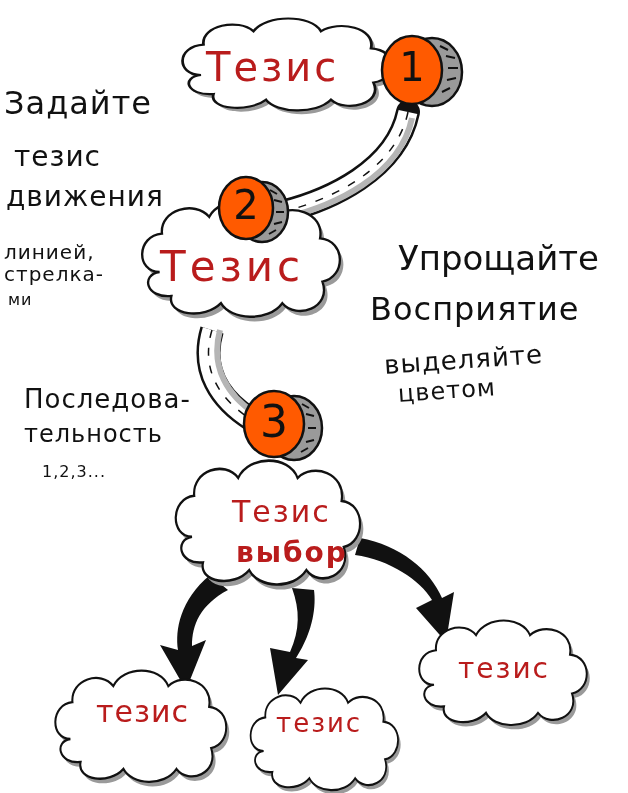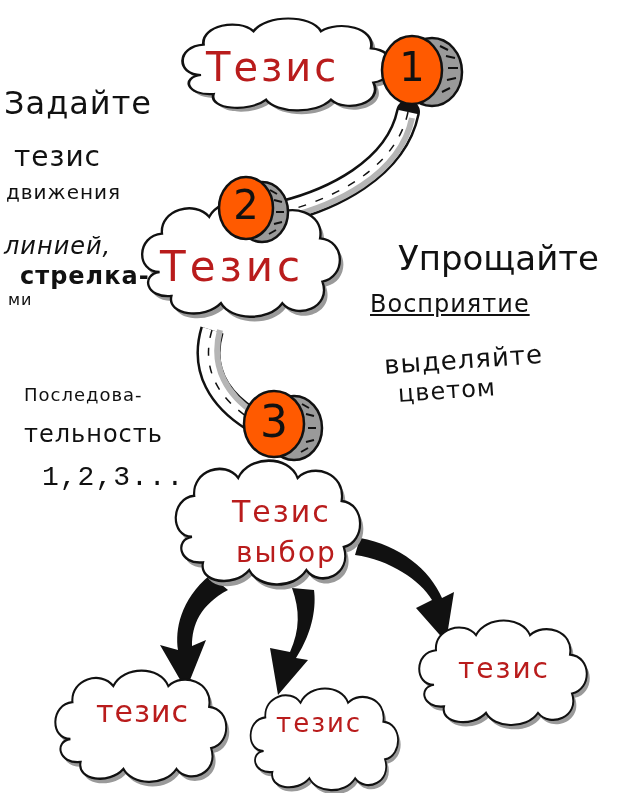--- a/index.html
+++ b/index.html
@@ -86,36 +86,36 @@
   <g>
     <ellipse cx="294" cy="428" rx="28" ry="32" fill="#9a9a9a" stroke="#111" stroke-width="2.5"></ellipse>
     <path d="M302,404 l7,4 M306,414 l8,2 M308,428 l8,0 M306,442 l8,-2 M301,452 l7,-4" stroke="#111" stroke-width="2"></path>
     <ellipse cx="274" cy="424" rx="30" ry="33" fill="#ff5a00" stroke="#111" stroke-width="2.5"></ellipse>
   </g>
 </svg>
 
 <div class="cloud-label" style="left:206px; top:44px; font-size:40px; letter-spacing:3px;">Тезис</div>
 <div class="cloud-label" style="left:160px; top:242px; font-size:42px; letter-spacing:4px;">Тезис</div>
 <div class="cloud-label" style="left:232px; top:494px; font-size:30px; letter-spacing:2px;">Тезис</div>
-<div class="cloud-label" style="left:236px; top:536px; font-size:28px; letter-spacing:2px;">выбор</div>
+<div class="cloud-label" style="left:236px; top:536px; font-size:28px; letter-spacing:2px;font-weight:bold;">выбор</div>
 <div class="cloud-label" style="left:96px; top:694px; font-size:30px; letter-spacing:1px;">тезис</div>
 <div class="cloud-label" style="left:276px; top:708px; font-size:26px; letter-spacing:2px;">тезис</div>
 <div class="cloud-label" style="left:458px; top:652px; font-size:28px; letter-spacing:2px;">тезис</div>
 
 <div class="badge-num" style="left:382px; top:44px;">1</div>
 <div class="badge-num" style="left:216px; top:182px;">2</div>
 <div class="badge-num" style="left:244px; top:396px; font-size:44px;">3</div>
 
 <div class="txt" style="left:4px; top:84px; font-size:32px;">Задайте</div>
 <div class="txt" style="left:14px; top:140px; font-size:28px;">тезис</div>
-<div class="txt" style="left:6px; top:180px; font-size:20px;">движения</div>
-<div class="txt" style="left:4px; top:232px; font-size:24px;font-style:italic;">линией,</div>
-<div class="txt" style="left:20px; top:262px; font-size:24px;font-weight:bold;">стрелка-</div>
+<div class="txt" style="left:6px; top:180px; font-size:28px;">движения</div>
+<div class="txt" style="left:4px; top:240px; font-size:20px;">линией,</div>
+<div class="txt" style="left:4px; top:262px; font-size:20px;">стрелка-</div>
 <div class="txt" style="left:8px; top:290px; font-size:16px;">ми</div>
 
 <div class="txt" style="left:398px; top:238px; font-size:34px; letter-spacing:0px;">Упрощайте</div>
-<div class="txt" style="left:370px; top:290px; font-size:24px; letter-spacing:1px;text-decoration:underline;">Восприятие</div>
+<div class="txt" style="left:370px; top:290px; font-size:32px; letter-spacing:1px;">Восприятие</div>
 <div class="txt" style="left:384px; top:350px; font-size:26px; transform:rotate(-4deg); transform-origin:left;">выделяйте</div>
 <div class="txt" style="left:398px; top:380px; font-size:24px; transform:rotate(-4deg); transform-origin:left;">цветом</div>
 
-<div class="txt" style="left:24px; top:384px; font-size:18px;">Последова-</div>
+<div class="txt" style="left:24px; top:384px; font-size:26px;">Последова-</div>
 <div class="txt" style="left:24px; top:420px; font-size:24px;text-align:center;">тельность</div>
-<div class="txt" style="left:42px; top:462px; font-size:28px;font-family:Liberation Mono, monospace;">1,2,3...</div>
+<div class="txt" style="left:42px; top:462px; font-size:16px;">1,2,3...</div>
 
 </body></html>

